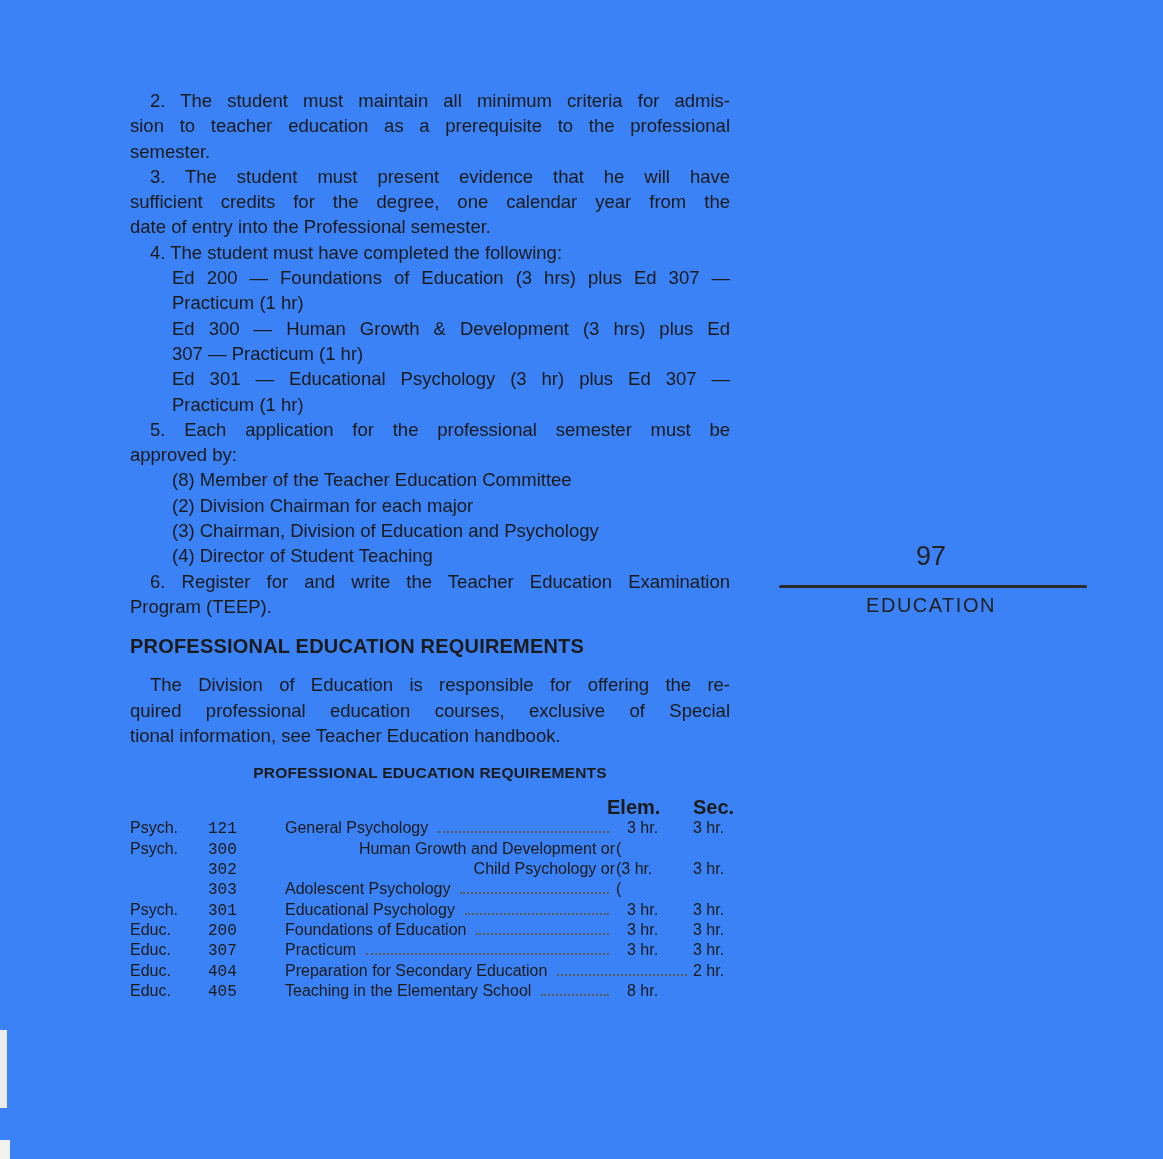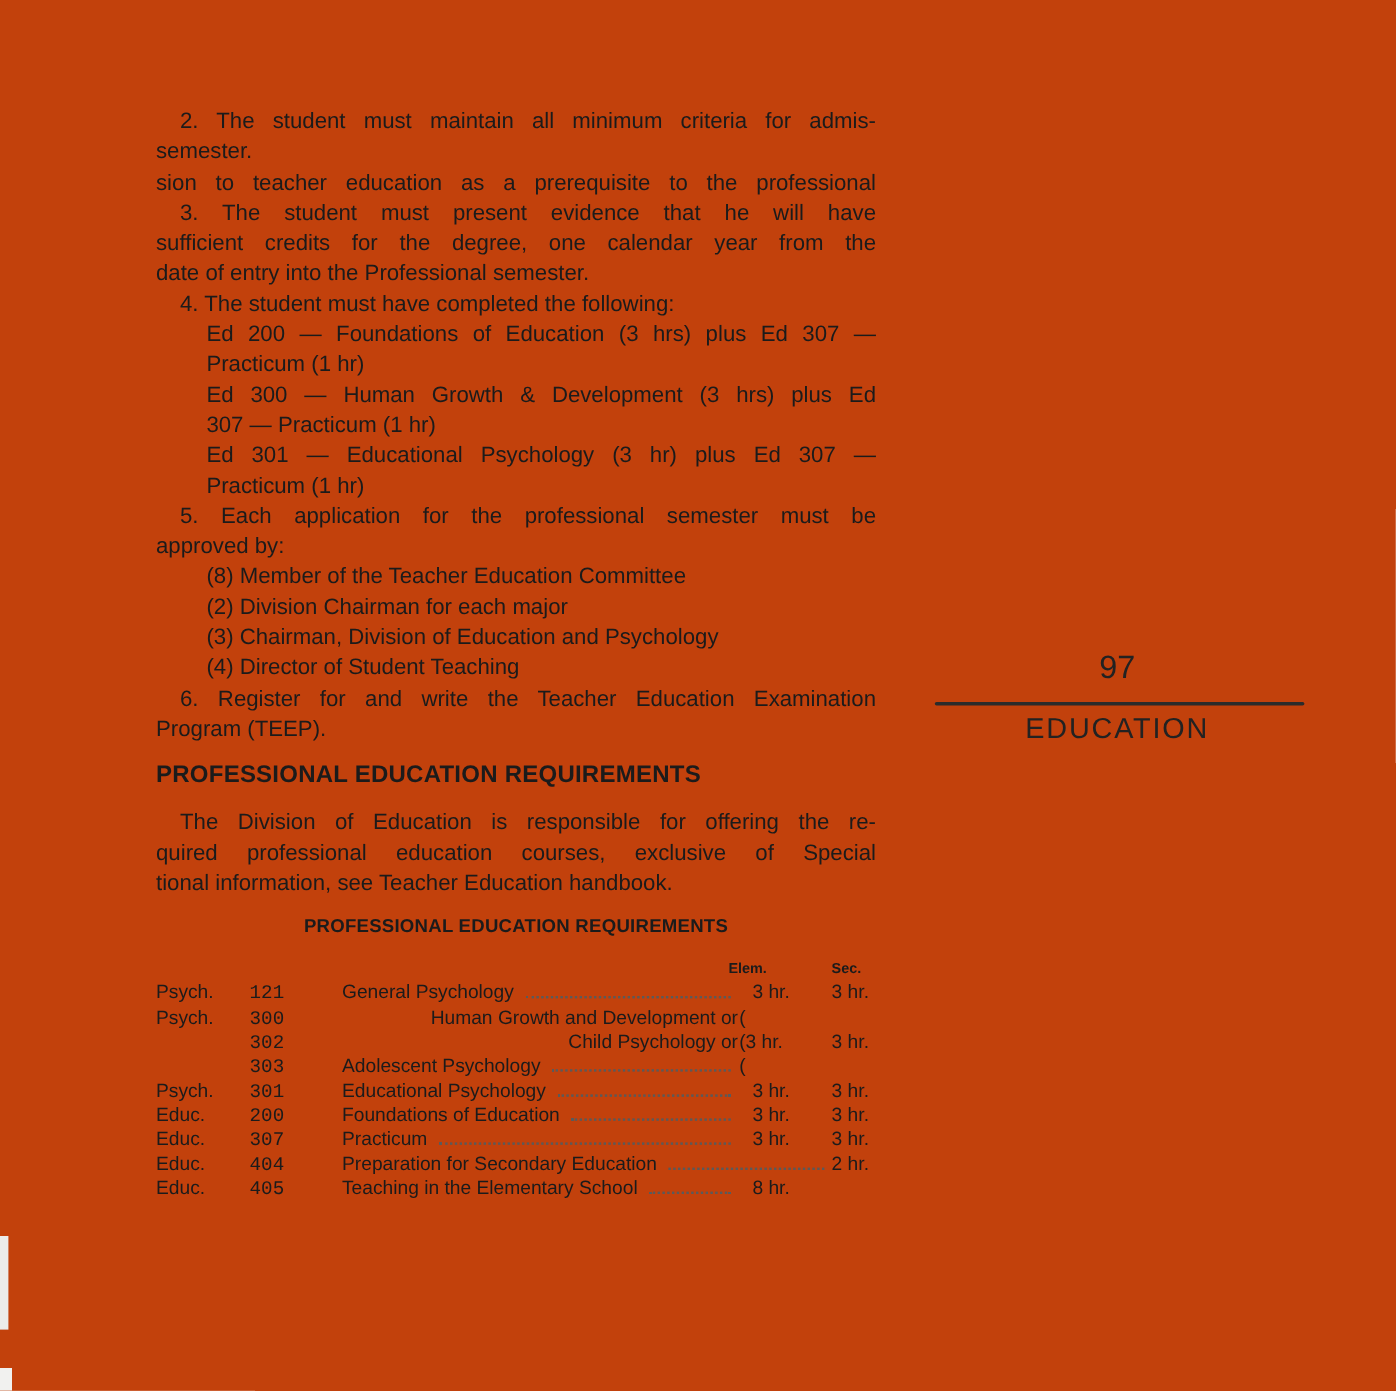--- a/index.html
+++ b/index.html
@@ -1,20 +1,20 @@
 <!DOCTYPE html>
 <html><head>
 <meta charset="utf-8">
 <style>
   html,body{margin:0;padding:0;}
   body{background:#ffffff;}
   .page{
     position:relative;
     width:1163px;height:1159px;
-    background:#c2410c;
+    background:#3b82f6;
     overflow:hidden;
     font-family:"Liberation Sans", sans-serif;
     color:#1b1b1b;
   }
   
   .smudge{position:absolute;left:0;top:1030px;width:7px;height:78px;background:#ececea;}
   .smudge2{position:absolute;left:0;top:1140px;width:10px;height:19px;background:#f1f1ef;}
 
   .content{position:absolute;left:130px;top:88px;width:600px;}
 
@@ -39,21 +39,21 @@
   .table-caption{
     margin-top:16px;
     text-align:center;
     font-weight:bold;
     font-size:15.5px;
     line-height:18px;
     letter-spacing:.2px;
   }
 
   .course-table{margin-top:14px;}
-  .thead{display:flex;font-weight:bold;font-size:12px;line-height:22px;height:22px;}
+  .thead{display:flex;font-weight:bold;font-size:20px;line-height:22px;height:22px;}
   .h-dept{width:78px;}
   .h-num{width:77px;}
   .h-title{flex:1;}
   .h-elem{width:78px;padding-left:4px;box-sizing:border-box;}
   .h-sec{width:37px;margin-left:12px;}
 
   .trow{display:flex;align-items:baseline;font-size:16px;line-height:20.4px;height:20.4px;}
   .c-dept{width:78px;}
   .c-num{width:77px;font-family:Liberation Mono, monospace;}
   .c-title{flex:1;display:flex;align-items:baseline;white-space:nowrap;overflow:hidden;justify-content:flex-end;}
@@ -65,37 +65,37 @@
   .pageno{
     position:absolute;left:775px;top:541px;width:312px;
     text-align:center;font-size:27px;color:#222;
   }
   .rule{
     position:absolute;left:779px;top:585px;width:308px;height:3px;
     background:#2b2b2b;border-radius:2px;
   }
   .seclabel{
     position:absolute;left:775px;top:594px;width:312px;
-    text-align:center;font-size:24px;letter-spacing:1.5px;color:#222;
+    text-align:center;font-size:20px;letter-spacing:1.5px;color:#222;
   }
 </style>
 </head>
 <body>
 
 <div class="page">
 
   <div class="smudge"></div>
   <div class="smudge2"></div>
 
   <div class="content">
 
     <div>
         <div class="tline ind1 just">2. The student must maintain all minimum criteria for admis-</div>
+        <div class="tline ind0 just">sion to teacher education as a prerequisite to the professional</div>
         <div class="tline ind0">semester.</div>
-        <div class="tline ind0 just">sion to teacher education as a prerequisite to the professional</div>
         <div class="tline ind1 just">3. The student must present evidence that he will have</div>
         <div class="tline ind0 just">sufficient credits for the degree, one calendar year from the</div>
         <div class="tline ind0">date of entry into the Professional semester.</div>
         <div class="tline ind1">4. The student must have completed the following:</div>
         <div class="tline ind2 just">Ed 200 — Foundations of Education (3 hrs) plus Ed 307 —</div>
         <div class="tline ind2">Practicum (1 hr)</div>
         <div class="tline ind2 just">Ed 300 — Human Growth &amp; Development (3 hrs) plus Ed</div>
         <div class="tline ind2">307 — Practicum (1 hr)</div>
         <div class="tline ind2 just">Ed 301 — Educational Psychology (3 hr) plus Ed 307 —</div>
         <div class="tline ind2">Practicum (1 hr)</div>

